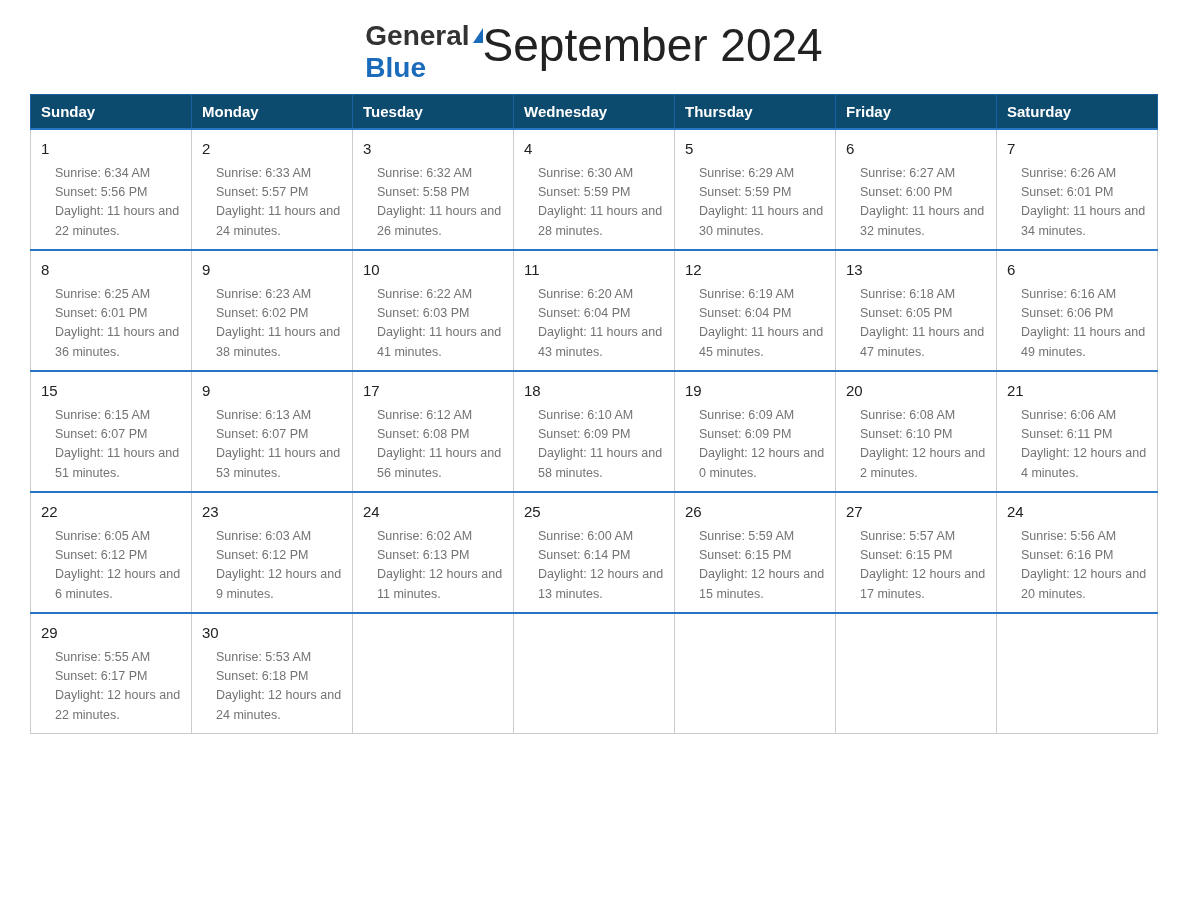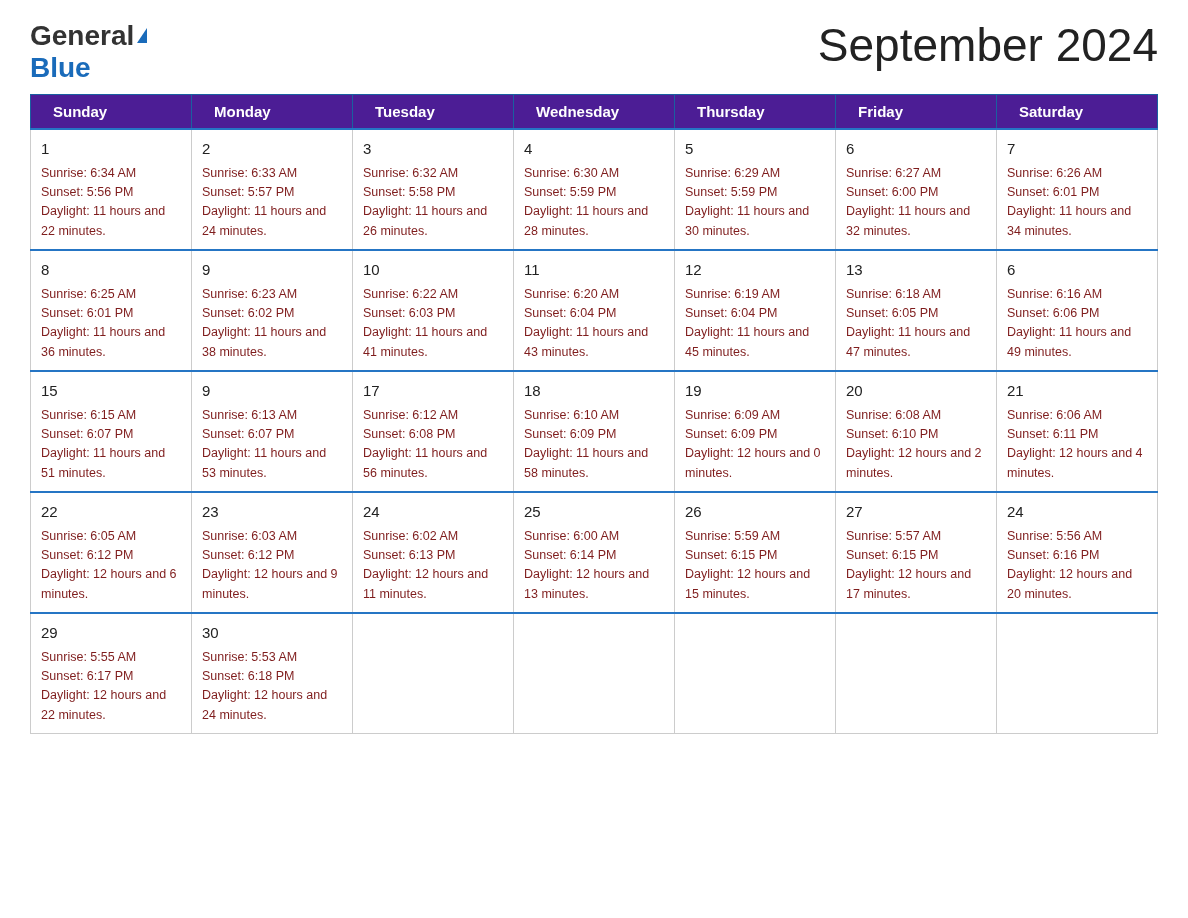--- a/index.html
+++ b/index.html
@@ -5,21 +5,21 @@
     * { box-sizing: border-box; margin: 0; padding: 0; }
     body {
       font-family: Arial, sans-serif;
       background: #ffffff;
       color: #333;
       padding: 20px 30px;
     }
     .header-row {
       display: flex;
       align-items: flex-start;
-      justify-content: space-between;
+      justify-content: center;
       margin-bottom: 10px;
     }
     .logo {
       display: flex;
       flex-direction: column;
       align-items: flex-start;
     }
     .title-section {
       text-align: right;
     }
@@ -33,47 +33,48 @@
       font-size: 20px;
       color: #555;
       margin-top: 4px;
     }
     .calendar-table {
       width: 100%;
       border-collapse: collapse;
       margin-top: 10px;
     }
     .calendar-table th {
-      background-color: #4c1d95;
+      background-color: #0c4a6e;
       color: #fff;
       font-size: 15px;
       font-weight: bold;
-      padding: 8px 22px;
+      padding: 8px 10px;
       text-align: left;
       border: 1px solid #1a5fa0;
     }
     .calendar-table td {
       vertical-align: top;
       padding: 8px 10px;
       border: 1px solid #ccc;
       width: 14.28%;
       font-size: 13px;
       line-height: 1.5;
       background: #fff;
     }
     .day-number {
       font-size: 15px;
       font-weight: normal;
       color: #222;
       margin-bottom: 3px;
     }
     .day-info {
       font-size: 12.5px;
-      color: #7f1d1d;
+      color: #737373;
       line-height: 1.55;
+      margin-left: 14px;
     }
     .empty-cell {
       background: #fff;
     }
     tr.week-row td {
       border-top: 2px solid #2575c4;
     }
   </style>
 </head>
 <body>

